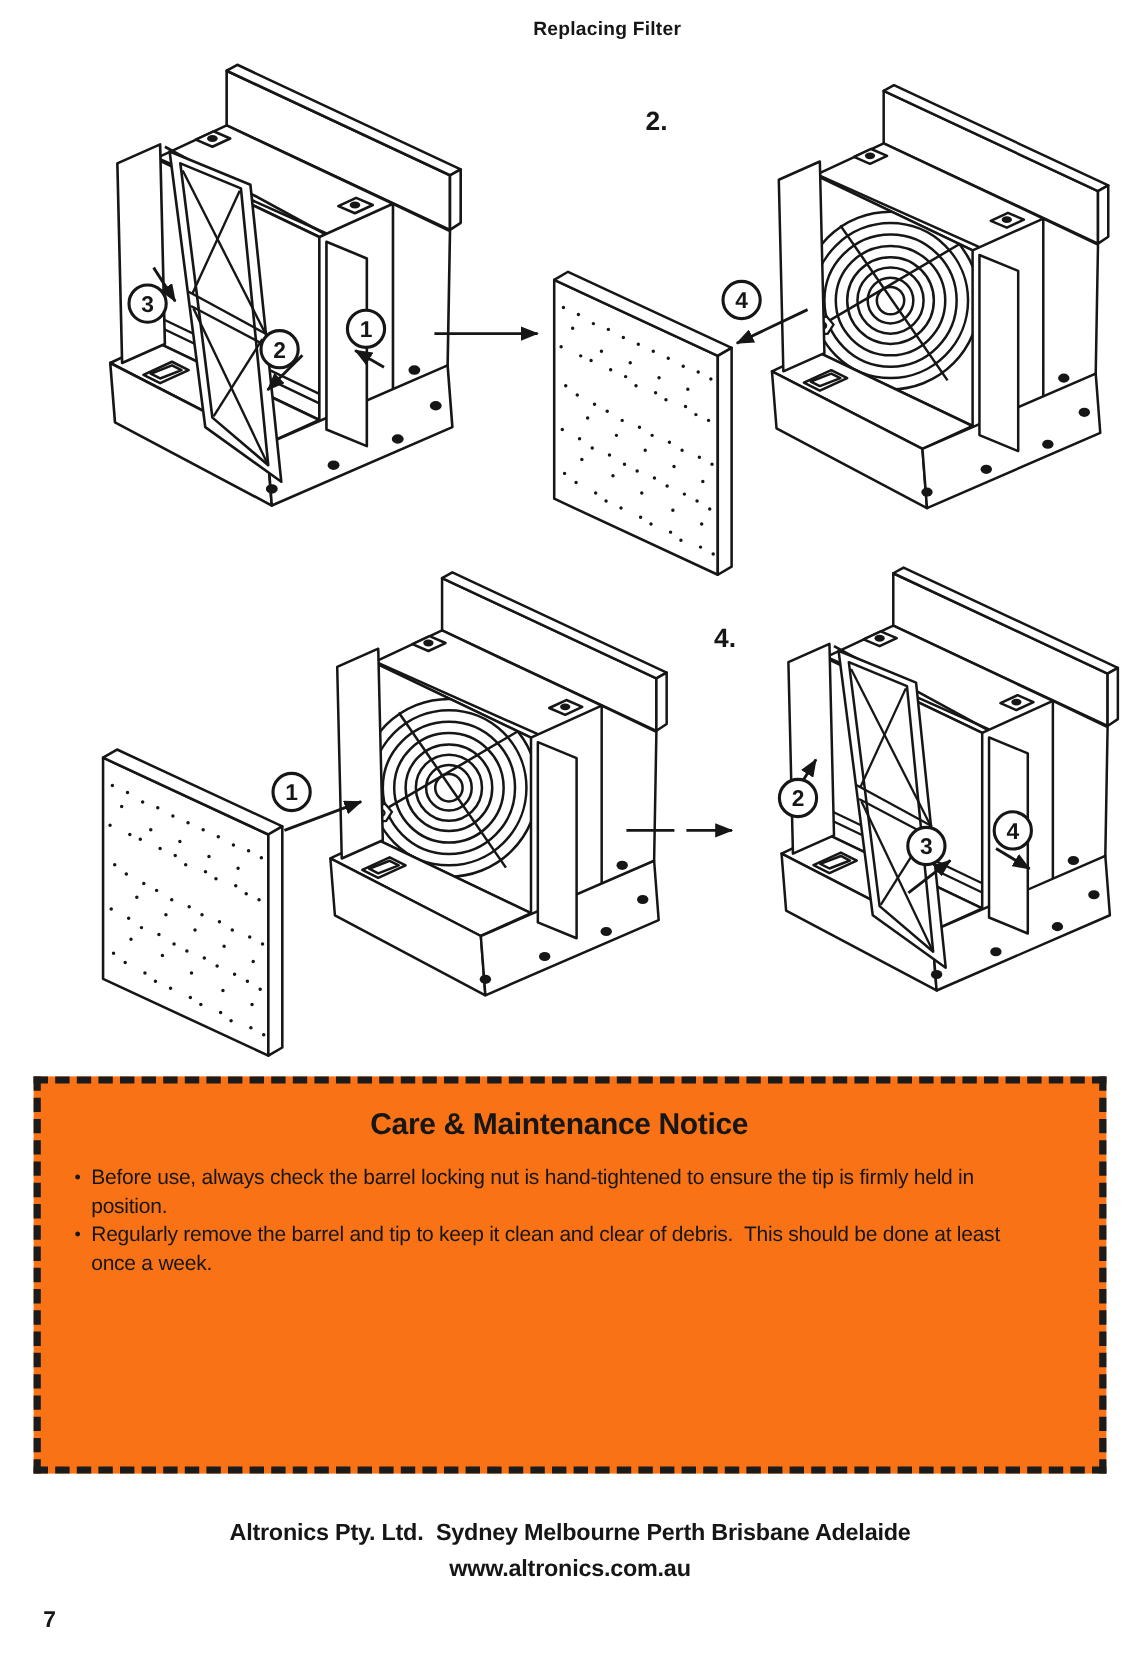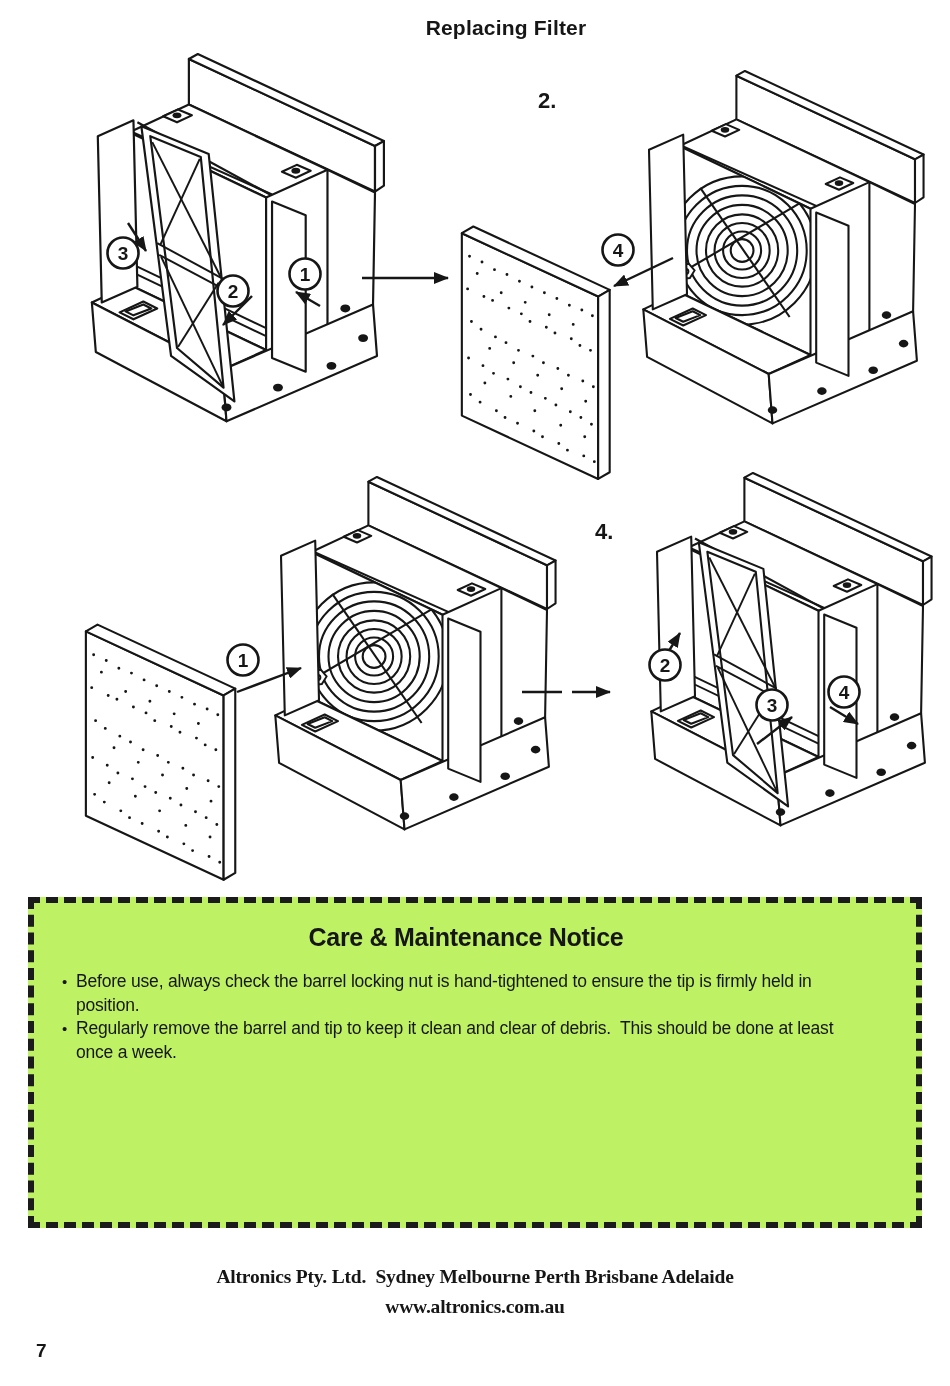--- a/index.html
+++ b/index.html
@@ -1,33 +1,33 @@
 <!DOCTYPE html>
 <html><head>
 <meta charset="utf-8">
 <style>
   html,body{margin:0;padding:0;background:#fff;}
   .page{position:relative;width:950px;height:1386px;background:#fff;overflow:hidden;
         font-family:"Liberation Sans",sans-serif;color:#161616;}
   .title{position:absolute;top:16px;left:62px;right:0;text-align:center;
-         font-size:21px;font-weight:bold;letter-spacing:.2px;}
+         font-size:16px;font-weight:bold;letter-spacing:.2px;}
   .figs{position:absolute;top:0;left:0;}
   .figs text{font-family:"Liberation Sans",sans-serif;fill:#161616;}
   .step-num{font-size:22px;font-weight:bold;}
   .callout-num{font-size:19px;font-weight:bold;}
   .notice{position:absolute;left:28px;top:897px;width:894px;height:331px;box-sizing:border-box;
-          background:#bef264;border:6px dashed #1b1b1b;padding:16px 40px 0 22px;}
+          background:#f97316;border:6px dashed #1b1b1b;padding:16px 40px 0 22px;}
   .notice h2{margin:4px 0 18px 0;text-align:center;font-size:25px;letter-spacing:-.3px;}
   .notice ul{margin:4px;padding:0;list-style:none;}
   .notice li{position:relative;font-size:17.5px;line-height:23.5px;padding-left:16px;
              letter-spacing:-.2px;}
   .notice li::before{content:"\2022";position:absolute;left:2px;top:0;font-size:15px;}
   .notice h3{margin:22px 0 0 0;text-align:center;font-size:25px;letter-spacing:-.3px;}
   .footer{position:absolute;left:0;top:1262px;width:100%;text-align:center;
-          font-weight:bold;font-size:19.5px;line-height:30px;letter-spacing:-.2px;font-family:Liberation Serif, serif;}
+          font-weight:bold;font-size:19.5px;line-height:30px;letter-spacing:-.2px;}
   .pagenum{position:absolute;left:36px;top:1340px;font-size:19px;font-weight:600;}
 </style>
 </head>
 <body>
 
 <div class="page">
 
   <div class="title">Replacing Filter</div>
 
   <svg class="figs" width="950" height="895" viewBox="0 0 950 895">

